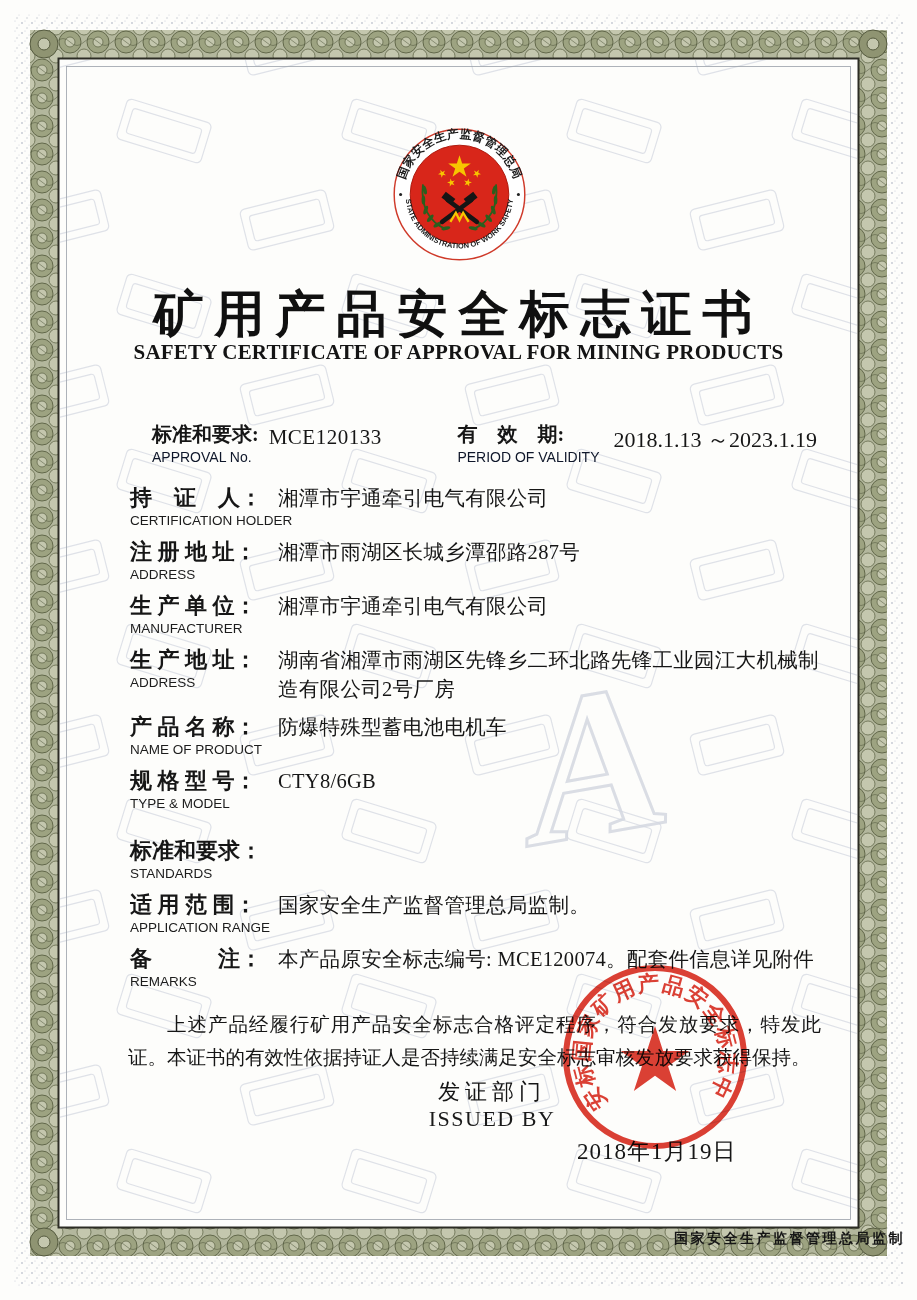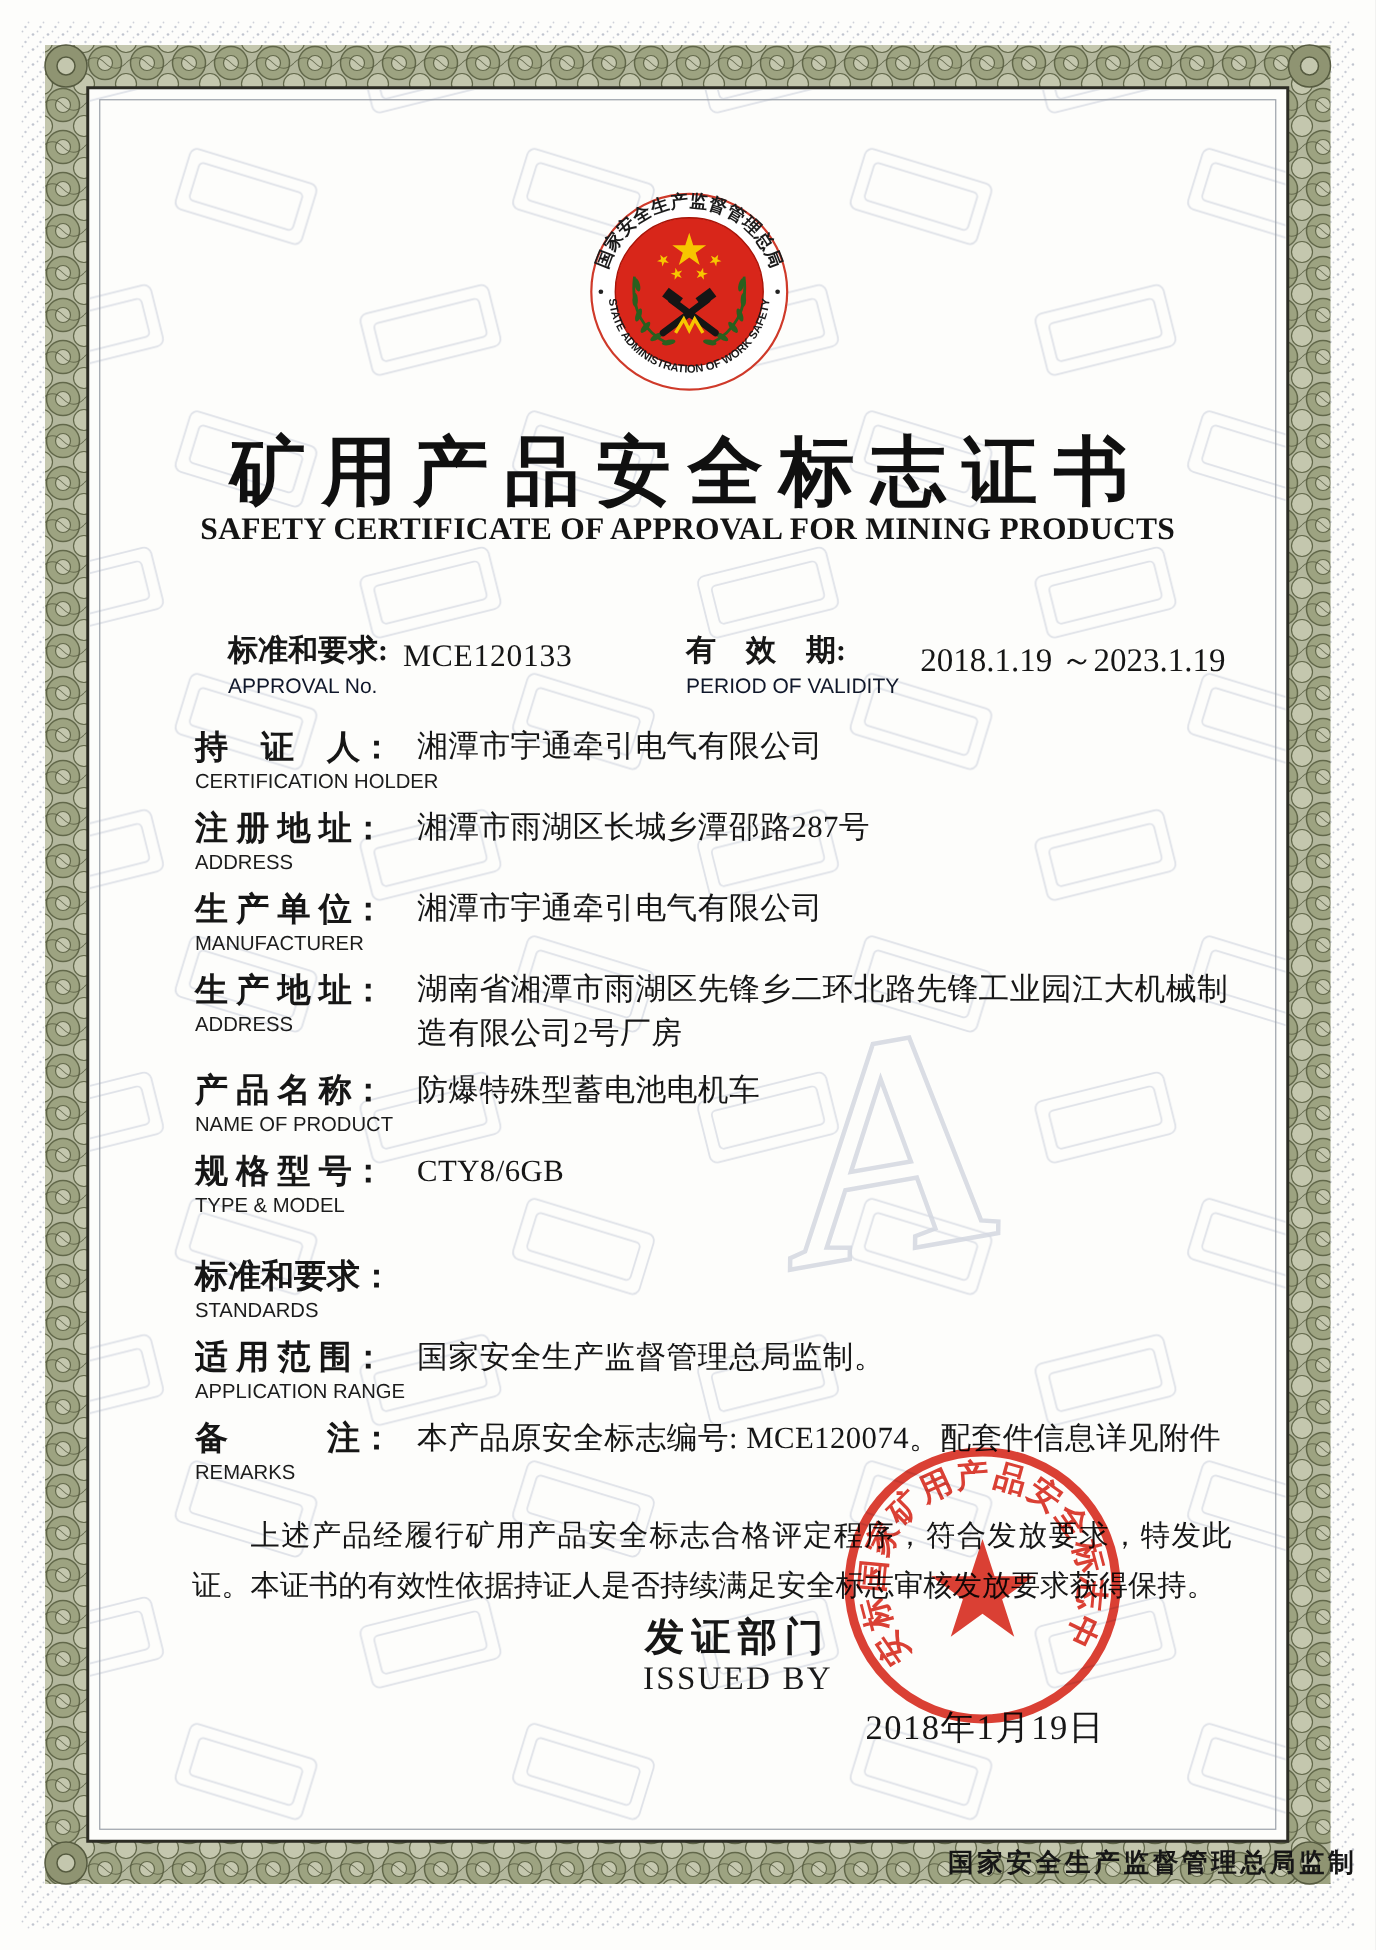--- a/index.html
+++ b/index.html
@@ -36,26 +36,26 @@
   .f-zh{font-size:22px;font-weight:700;white-space:nowrap;line-height:30px;}
   .f-en{font-size:13.5px;font-family:"Liberation Sans","DejaVu Sans",sans-serif;
         white-space:nowrap;line-height:16px;color:#1c1c1c;}
   .f-value{flex:1;font-size:20.5px;line-height:29px;padding-top:1px;letter-spacing:0.3px;}
   
   .statement{
     position:absolute;top:1008px;left:128px;right:96px;
     font-size:19.5px;line-height:33px;text-align:justify;text-indent:2em;
   }
   .issued{position:absolute;top:1076px;left:402px;width:180px;text-align:center;}
-  .issued-zh{font-size:26px;font-weight:700;letter-spacing:5px;line-height:32px;}
+  .issued-zh{font-size:22px;font-weight:400;letter-spacing:5px;line-height:32px;}
   .issued-en{font-size:22px;letter-spacing:1.5px;line-height:22px;color:#1a1a1a;}
   .issue-date{position:absolute;top:1136px;left:577px;font-size:23px;letter-spacing:1px;}
   .stamp{position:absolute;left:556px;top:958px;width:198px;height:198px;mix-blend-mode:multiply;}
   .bottom-note{
-    position:absolute;right:12px;top:1230px;font-size:17px;font-weight:700;letter-spacing:2.5px;text-align:center;
+    position:absolute;right:12px;top:1230px;font-size:14px;font-weight:700;letter-spacing:2.5px;text-align:center;
   }
 </style>
 </head>
 <body>
 
 <div class="certificate">
 
   <svg class="bg-art" width="917" height="1300" aria-hidden="true">
     <defs>
       <pattern id="speck" width="10" height="10" patternUnits="userSpaceOnUse">
@@ -162,21 +162,21 @@
         <div class="lbl-zh">标准和要求:</div>
         <div class="lbl-en">APPROVAL No.</div>
       </div>
       <div class="ap-num">MCE120133</div>
     </div>
     <div class="ap-right">
       <div>
         <div class="lbl-zh">有　效　期:</div>
         <div class="lbl-en">PERIOD OF VALIDITY</div>
       </div>
-      <div class="ap-val">2018.1.19 ～2023.1.19</div>
+      <div class="ap-val">2018.1.13 ～2023.1.19</div>
     </div>
   </div>
 
   <div class="fields">
 
     <div class="field">
       <div class="f-label">
           <div class="f-zh">持　证　人：</div>
         <div class="f-en">CERTIFICATION HOLDER</div>
         </div>

